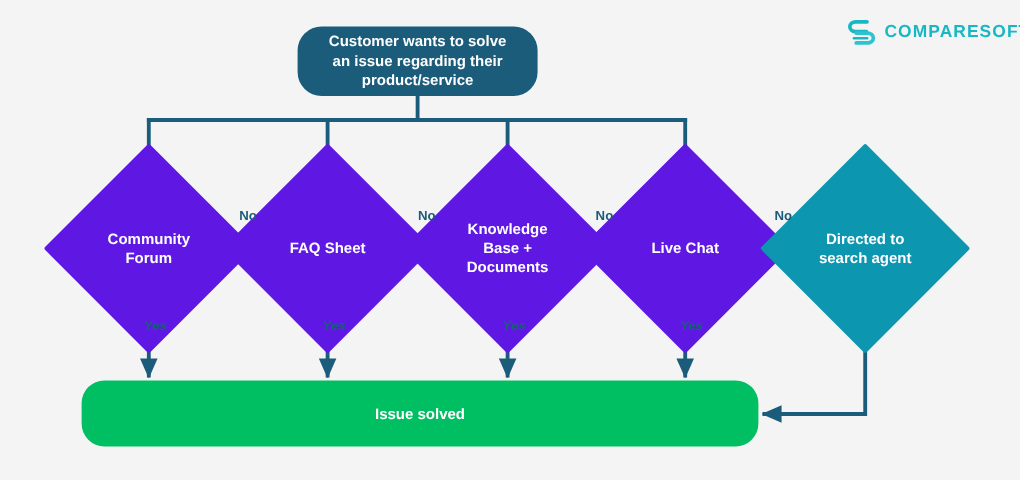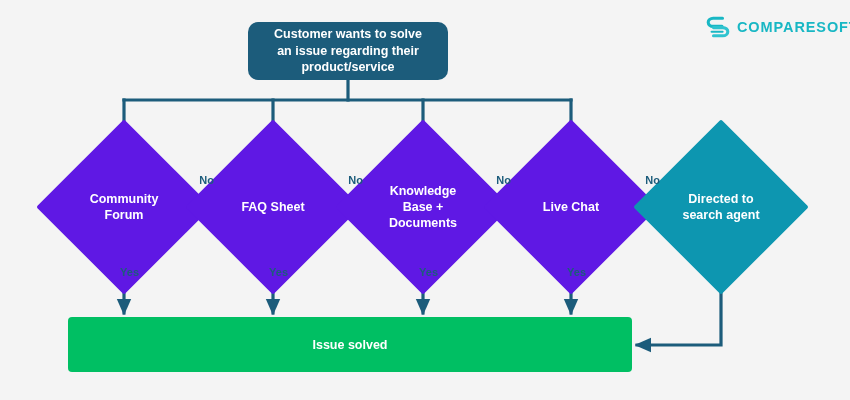--- a/index.html
+++ b/index.html
@@ -64,21 +64,21 @@
     color: #ffffff;
     font-weight: bold;
   }
 
   .start-box {
     left: 248px;
     top: 22px;
     width: 200px;
     height: 58px;
     background: #1c5c7b;
-    border-radius: 10px;
+    border-radius: 20px;
     font-size: 12.5px;
     line-height: 1.32;
     padding: 0 23px;
   }
 
   .diamond {
     width: 124px;
     height: 124px;
     top: 145px;
     background: #5f18e4;
@@ -102,35 +102,35 @@
   .d3 { left: 361px; }
   .d4 { left: 509px; }
   .d5 { left: 659px; }
 
   .result-bar {
     left: 68px;
     top: 317px;
     width: 564px;
     height: 55px;
     background: #00bf63;
-    border-radius: 4px;
+    border-radius: 19px;
     font-size: 12.5px;
   }
 
   
   .edge-label {
     position: absolute;
     color: #1c5c7b;
     font-size: 11px;
     font-weight: bold;
     white-space: nowrap;
     text-align: right;
   }
   .lbl-no  { top: 174px; width: 30px; }
-  .lbl-yes { top: 266px; width: 30px; }
+  .lbl-yes { top: 266px; width: 30px; font-style: italic; }
 
   .no1 { left: 184px; }
   .no2 { left: 333px; }
   .no3 { left: 481px; }
   .no4 { left: 630px; }
 
   .yes1 { left: 109px; }
   .yes2 { left: 258px; }
   .yes3 { left: 408px; }
   .yes4 { left: 556px; }

